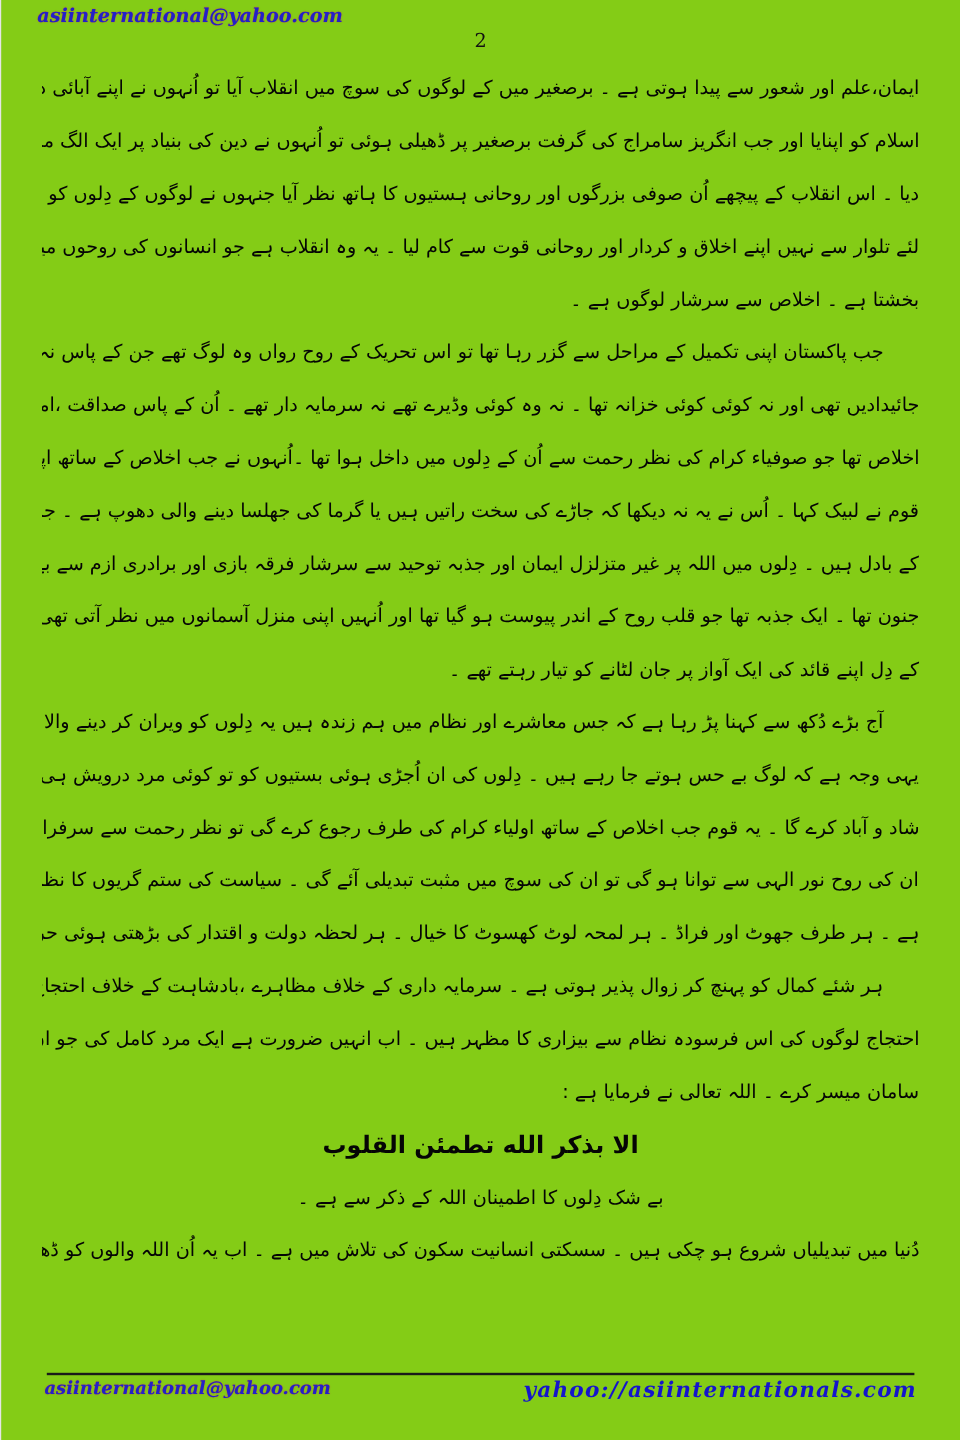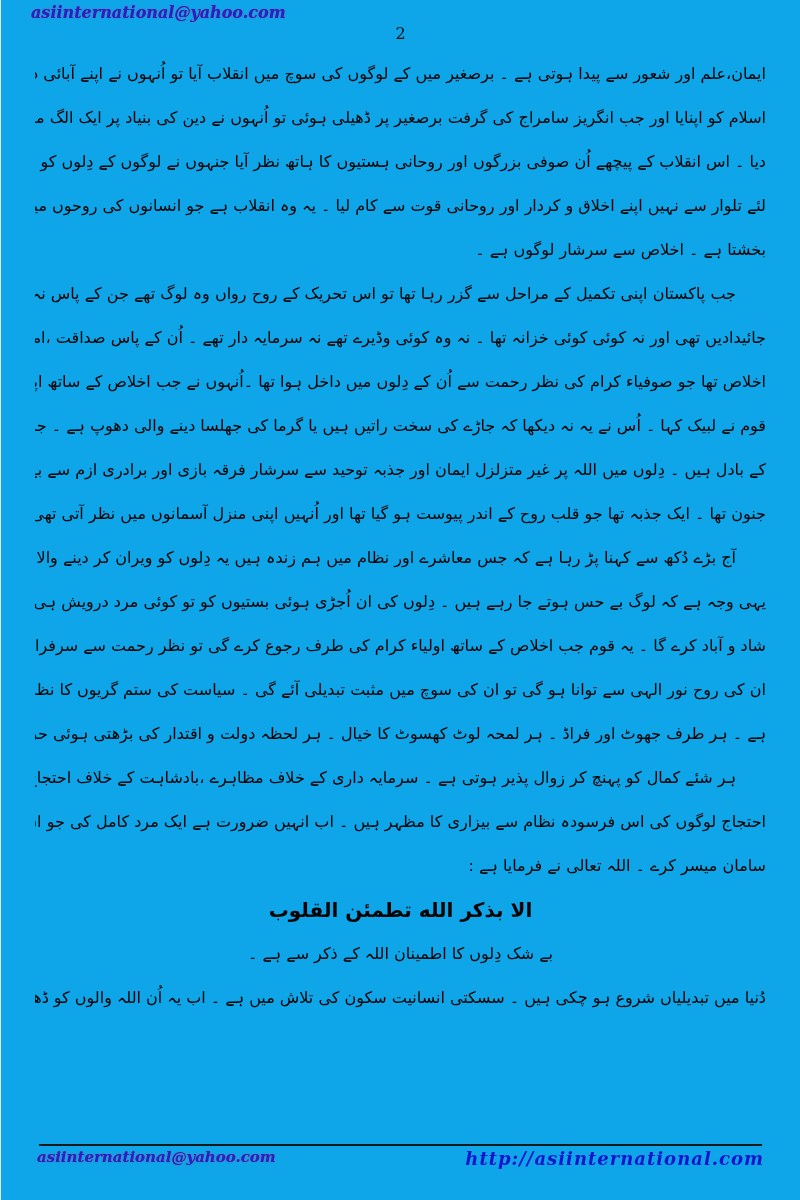--- a/index.html
+++ b/index.html
@@ -1,20 +1,20 @@
 <!DOCTYPE html>
 <html lang="ur"><head>
 <meta charset="utf-8">
 <style>
   html,body{margin:0;padding:0;}
   body{
     width:800px;height:1200px;position:relative;background:#ffffff;
     font-family:"DejaVu Sans",sans-serif;color:#000;overflow:hidden;
   }
-  .page{position:absolute;inset:0;background:#0ea5e9;border-left:1px solid #e5e5e5;}
+  .page{position:absolute;inset:0;background:#84cc16;border-left:1px solid #e5e5e5;}
 
   
   .hdr-email{
     position:absolute;top:3px;left:30px;
     font-family:"DejaVu Serif",serif;font-style:italic;font-weight:bold;
     font-size:16px;color:#2222c8;text-shadow:0 0 1px #cc2255;
     text-decoration:none;
   }
   .pagenum{
     position:absolute;top:24px;left:0;width:100%;text-align:center;
@@ -69,20 +69,21 @@
         <div class="ln">لئے تلوار سے نہیں اپنے اخلاق و کردار اور روحانی قوت سے کام لیا ۔ یہ وہ انقلاب ہے جو انسانوں کی روحوں میں ایک نئی جلا</div>
         <div class="ln end">بخشتا ہے ۔ اخلاص سے سرشار لوگوں ہے ۔</div>
       </div>
       <div class="para indent">
         <div class="ln">جب پاکستان اپنی تکمیل کے مراحل سے گزر رہا تھا تو اس تحریک کے روح رواں وہ لوگ تھے جن کے پاس نہ تو بڑی بڑی</div>
         <div class="ln">جائیدادیں تھی اور نہ کوئی کوئی خزانہ تھا ۔ نہ وہ کوئی وڈیرے تھے نہ سرمایہ دار تھے ۔ اُن کے پاس صداقت ،امانت ،دیانت اور وہ</div>
         <div class="ln">اخلاص تھا جو صوفیاء کرام کی نظر رحمت سے اُن کے دِلوں میں داخل ہوا تھا ۔اُنہوں نے جب اخلاص کے ساتھ اپنی قوم آواز دی تو</div>
         <div class="ln">قوم نے لبیک کہا ۔ اُس نے یہ نہ دیکھا کہ جاڑے کی سخت راتیں ہیں یا گرما کی جھلسا دینے والی دھوپ ہے ۔ جابر حکومت ہے یا ظلم</div>
         <div class="ln">کے بادل ہیں ۔ دِلوں میں اللہ پر غیر متزلزل ایمان اور جذبہ توحید سے سرشار فرقہ بازی اور برادری ازم سے بے نیاز قوم میں ایک</div>
         <div class="ln">جنون تھا ۔ ایک جذبہ تھا جو قلب روح کے اندر پیوست ہو گیا تھا اور اُنہیں اپنی منزل آسمانوں میں نظر آتی تھی ۔ پوری مسلمان قوم</div>
+        <div class="ln end">کے دِل اپنے قائد کی ایک آواز پر جان لٹانے کو تیار رہتے تھے ۔</div>
       </div>
       <div class="para indent">
         <div class="ln">آج بڑے دُکھ سے کہنا پڑ رہا ہے کہ جس معاشرے اور نظام میں ہم زندہ ہیں یہ دِلوں کو ویران کر دینے والا ہے ۔</div>
         <div class="ln">یہی وجہ ہے کہ لوگ بے حس ہوتے جا رہے ہیں ۔ دِلوں کی ان اُجڑی ہوئی بستیوں کو تو کوئی مرد درویش ہی اپنی نگاہِ کیمیاء سے</div>
         <div class="ln">شاد و آباد کرے گا ۔ یہ قوم جب اخلاص کے ساتھ اولیاء کرام کی طرف رجوع کرے گی تو نظر رحمت سے سرفراز کی جائے گی ۔</div>
         <div class="ln">ان کی روح نور الہی سے توانا ہو گی تو ان کی سوچ میں مثبت تبدیلی آئے گی ۔ سیاست کی ستم گریوں کا نظارہ تو اس قوم نے کر لیا</div>
         <div class="ln">ہے ۔ ہر طرف جھوٹ اور فراڈ ۔ ہر لمحہ لوٹ کھسوٹ کا خیال ۔ ہر لحظہ دولت و اقتدار کی بڑھتی ہوئی حرص ۔ اس سے نجات ہو گی تو</div>
       </div>
       <div class="para indent">
         <div class="ln">ہر شئے کمال کو پہنچ کر زوال پذیر ہوتی ہے ۔ سرمایہ داری کے خلاف مظاہرے ،بادشاہت کے خلاف احتجاج ،ظلم کے خلاف</div>
@@ -97,17 +98,17 @@
       </div>
       <div class="para">
         <div class="ln">دُنیا میں تبدیلیاں شروع ہو چکی ہیں ۔ سسکتی انسانیت سکون کی تلاش میں ہے ۔ اب یہ اُن اللہ والوں کو ڈھونڈے گی جو ان</div>
       </div>
     </div>
 
   <div class="footer">
     <div class="footer-rule"></div>
     <div class="footer-row">
       <a class="ftr-email">asiinternational@yahoo.com</a>
-      <a class="ftr-url">http://asiinternational.com</a>
+      <a class="ftr-url">yahoo://asiinternationals.com</a>
     </div>
   </div>
 
 </div>
 
 </body></html>

